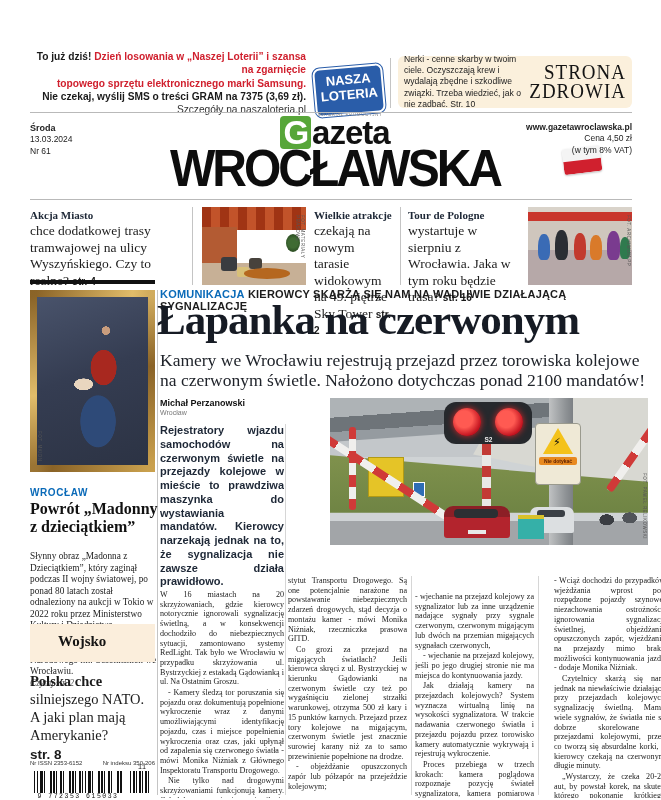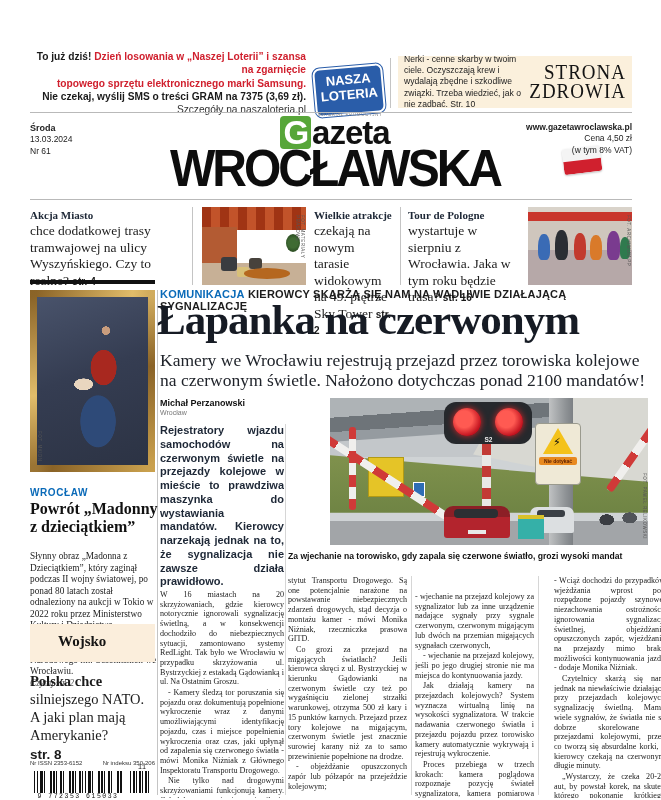--- a/index.html
+++ b/index.html
@@ -11,21 +11,21 @@
   .vline{position:absolute;background:#c4c4c4;width:1px;}
 
   
   .promo-text{left:30px;top:50px;width:276px;text-align:right;font-size:10.2px;line-height:1.3;font-weight:bold;}
   .promo-red{color:#d0202e;}
   .promo-plain{font-weight:normal;color:#333;}
   .badge{left:314px;top:66px;width:66px;height:40px;background:#2a5da9;border:2px solid #fff;
          box-shadow:0 0 0 1px #2a5da9;border-radius:7px;transform:rotate(-5deg);
          color:#fff;font-weight:bold;text-align:center;font-size:13px;line-height:1.15;padding-top:5px;}
   .badge-cap{left:310px;top:112px;width:80px;font-size:4.5px;color:#888;text-align:center;letter-spacing:.5px;}
-  .health{left:398px;top:56px;width:234px;height:52px;background:#fbf0dc;display:flex;align-items:center;padding:4px 6px;box-sizing:border-box;}
+  .health{left:398px;top:56px;width:234px;height:52px;background:#fbf0dc;display:flex;align-items:center;padding:4px 6px;box-sizing:border-box;border-radius:6px;}
   .health-text{font-size:8.6px;line-height:1.3;color:#222;width:138px;}
   .health-logo{flex:1;text-align:right;font-size:19px;line-height:.95;letter-spacing:1px;color:#141414;transform:scaleY(1.05);}
 
   
   .mast-left{left:30px;top:122px;font-size:8.5px;line-height:1.35;color:#222;}
   .mast-left b{font-size:9px;}
   .mast-right{right:29px;top:122px;text-align:right;font-size:8.5px;line-height:1.35;color:#222;}
   .logo{left:135px;top:116px;width:400px;text-align:center;}
   .logo-top{font-size:33px;font-weight:bold;letter-spacing:-1px;color:#111;line-height:1;}
   .gbox{display:inline-block;background:#57a639;color:#fff;border-radius:4px;padding:0 3px;margin-right:1px;}
@@ -287,21 +287,20 @@
       <div class="ph-s2">S2</div>
     </div>
     <div class="ph-warn">
       <div class="ph-tri">
           <span class="ph-bolt">⚡</span>
         </div>
       <div class="ph-warnlab">Nie dotykać</div>
     </div>
     <span class="photo-credit-v" style="right:1px;bottom:6px;">FOT. PAWEŁ RELIKOWSKI</span>
   </div>
-  <div class="abs caption">Za wjechanie na torowisko, gdy zapala się czerwone światło, grozi wysoki mandat</div>
 
   <div class="vline" style="left:285px;top:424px;height:371px;background:#d6d6d6;"></div>
   <div class="vline" style="left:411px;top:576px;height:219px;background:#d6d6d6;"></div>
   <div class="vline" style="left:538px;top:576px;height:219px;background:#d6d6d6;"></div>
 
   <div class="col col2 serif">
     <div>
         <p>stytut Transportu Drogowego. Są one potencjalnie narażone na powstawanie niebezpiecznych zdarzeń drogowych, stąd decyzja o montażu kamer - mówi Monika Niżniak, rzeczniczka prasowa GITD.</p>
         <p>Co grozi za przejazd na migających światłach? Jeśli kierowca skręci z ul. Bystrzyckiej w kierunku Gądowianki na czerwonym świetle czy też po wygaśnięciu zielonej strzałki warunkowej, otrzyma 500 zł kary i 15 punktów karnych. Przejazd przez tory kolejowe na migającym, czerwonym świetle jest znacznie surowiej karany niż za to samo przewinienie popełnione na drodze.</p>
         <p>- objeżdżanie opuszczonych zapór lub półzapór na przejeździe kolejowym;</p>

